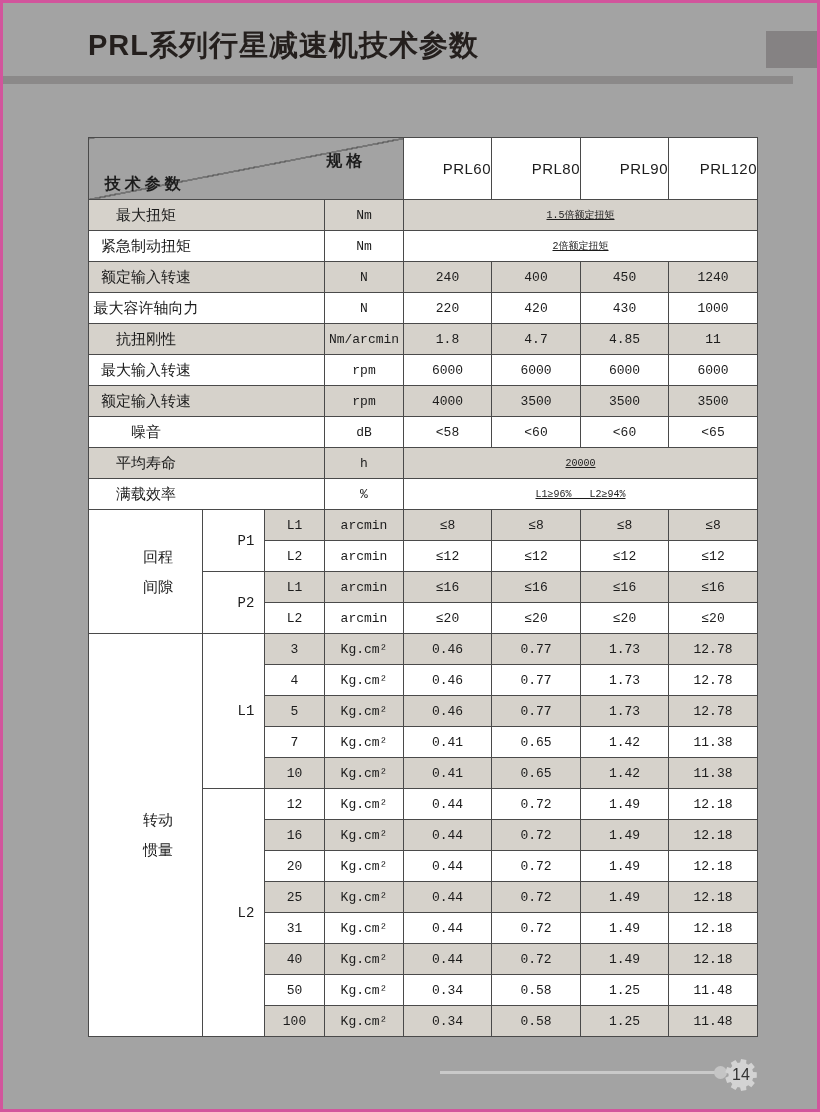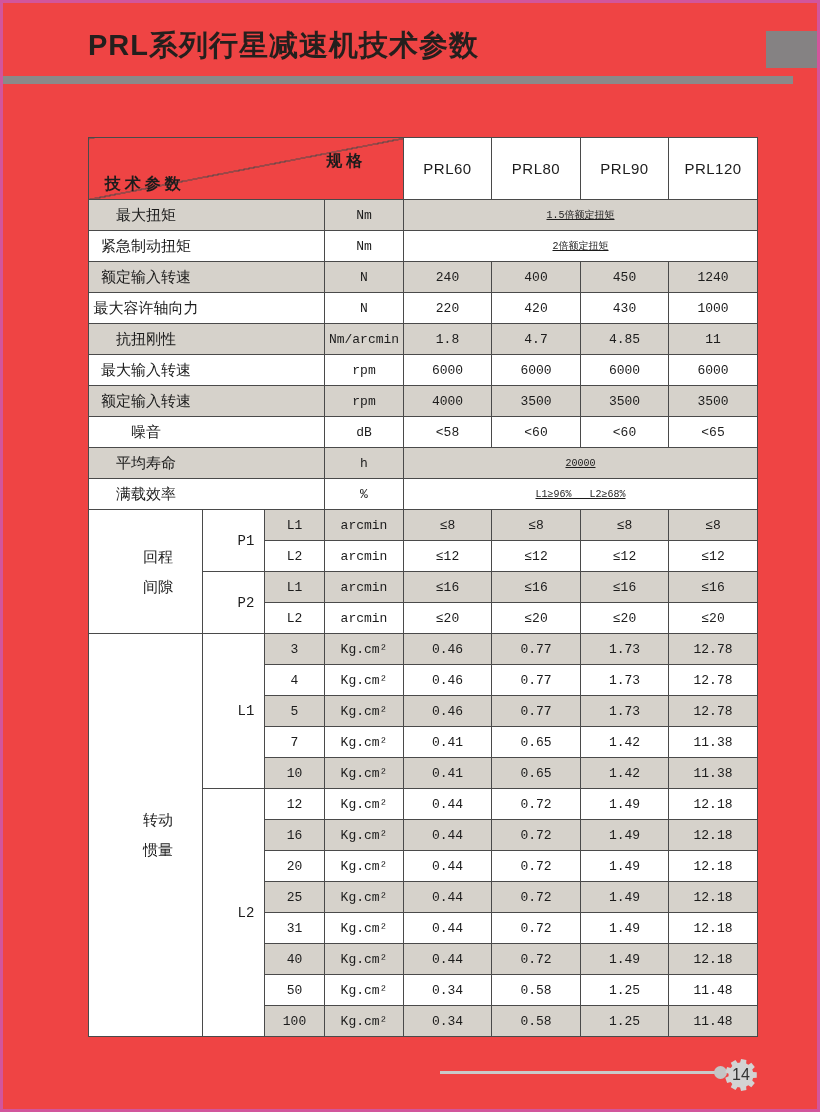--- a/index.html
+++ b/index.html
@@ -1,30 +1,30 @@
 <!DOCTYPE html>
 <html><head>
 <meta charset="utf-8">
 <style>
   html,body{margin:0;padding:0;background:#ffffff;}
-  .page{position:relative;width:820px;height:1112px;background:#ef4444;overflow:hidden;
+  .page{position:relative;width:820px;height:1112px;background:#a3a3a3;overflow:hidden;
         font-family:"Liberation Serif","DejaVu Serif",serif;color:#1c1c1c;}
   .frame{position:absolute;inset:0;border:3px solid #d2559c;pointer-events:none;z-index:9;}
   .title{position:absolute;left:88px;top:26px;font-family:"Liberation Sans","DejaVu Sans",sans-serif;
          font-weight:bold;font-size:29px;letter-spacing:1px;color:#241f1d;white-space:nowrap;}
   .title-rule{position:absolute;left:3px;top:76px;width:790px;height:8px;background:#8b8989;}
   .corner-block{position:absolute;left:766px;top:31px;width:51px;height:37px;background:#858283;}
 
   table.spec{position:absolute;left:88px;top:137px;width:669px;border-collapse:collapse;table-layout:fixed;}
   .spec td{border:1px solid #4a4a4a;text-align:center;vertical-align:middle;height:30px;padding:0;
            font-size:14px;background:#ffffff;overflow:hidden;}
   .spec tr.g td{background:#d6d2cb;}
   .spec td.grp{background:#ffffff !important;}
   .spec tr.hdr td{height:61px;}
-  td.colhead{font-family:"Liberation Sans","DejaVu Sans",sans-serif;font-size:15px;letter-spacing:.5px;}
+  td.colhead{font-family:"Liberation Sans","DejaVu Sans",sans-serif;font-size:15px;letter-spacing:.5px;text-align:right;}
   td.diag{position:relative;
           background:linear-gradient(to bottom right,transparent 49.55%,#4a4a4a 49.55%,#4a4a4a 50.45%,transparent 50.45%) !important;}
   .spec-lbl{position:absolute;right:13%;top:22%;font-size:16px;font-weight:bold;white-space:pre;text-align:center;}
   .param-lbl{position:absolute;left:5%;bottom:7%;font-size:16px;font-weight:bold;white-space:pre;}
   td.lbl{text-align:left;margin-left:15px;}
   td.lbl .lw{width:114px;text-align:center;font-size:15px;}
   td.unit,td.val,td.stage{font-family:"Liberation Mono","DejaVu Sans Mono",monospace;font-size:13px;}
   td.val.merged{font-size:10px;white-space:pre;text-decoration:underline;}
   td.grp{font-family:"Liberation Mono","DejaVu Sans Mono",monospace;font-size:14px;padding-left:25px;}
   td.grp.cjk{font-family:"Liberation Serif","DejaVu Serif",serif;font-size:15px;}
@@ -146,21 +146,21 @@
             <div class="lw">平均寿命</div>
           </td>
           <td class="unit">h</td>
           <td class="val merged" colspan="4">20000</td>
         </tr>
         <tr>
           <td class="lbl" colspan="3">
             <div class="lw">满载效率</div>
           </td>
           <td class="unit">%</td>
-          <td class="val merged" colspan="4">L1≥96%   L2≥68%</td>
+          <td class="val merged" colspan="4">L1≥96%   L2≥94%</td>
         </tr>
         <tr class="g">
           <td class="grp cjk" rowspan="4">
             <div>回程</div>
             <div>间隙</div>
           </td>
           <td class="grp" rowspan="2">P1</td>
           <td class="stage">L1</td>
           <td class="unit">arcmin</td>
           <td class="val">≤8</td>

